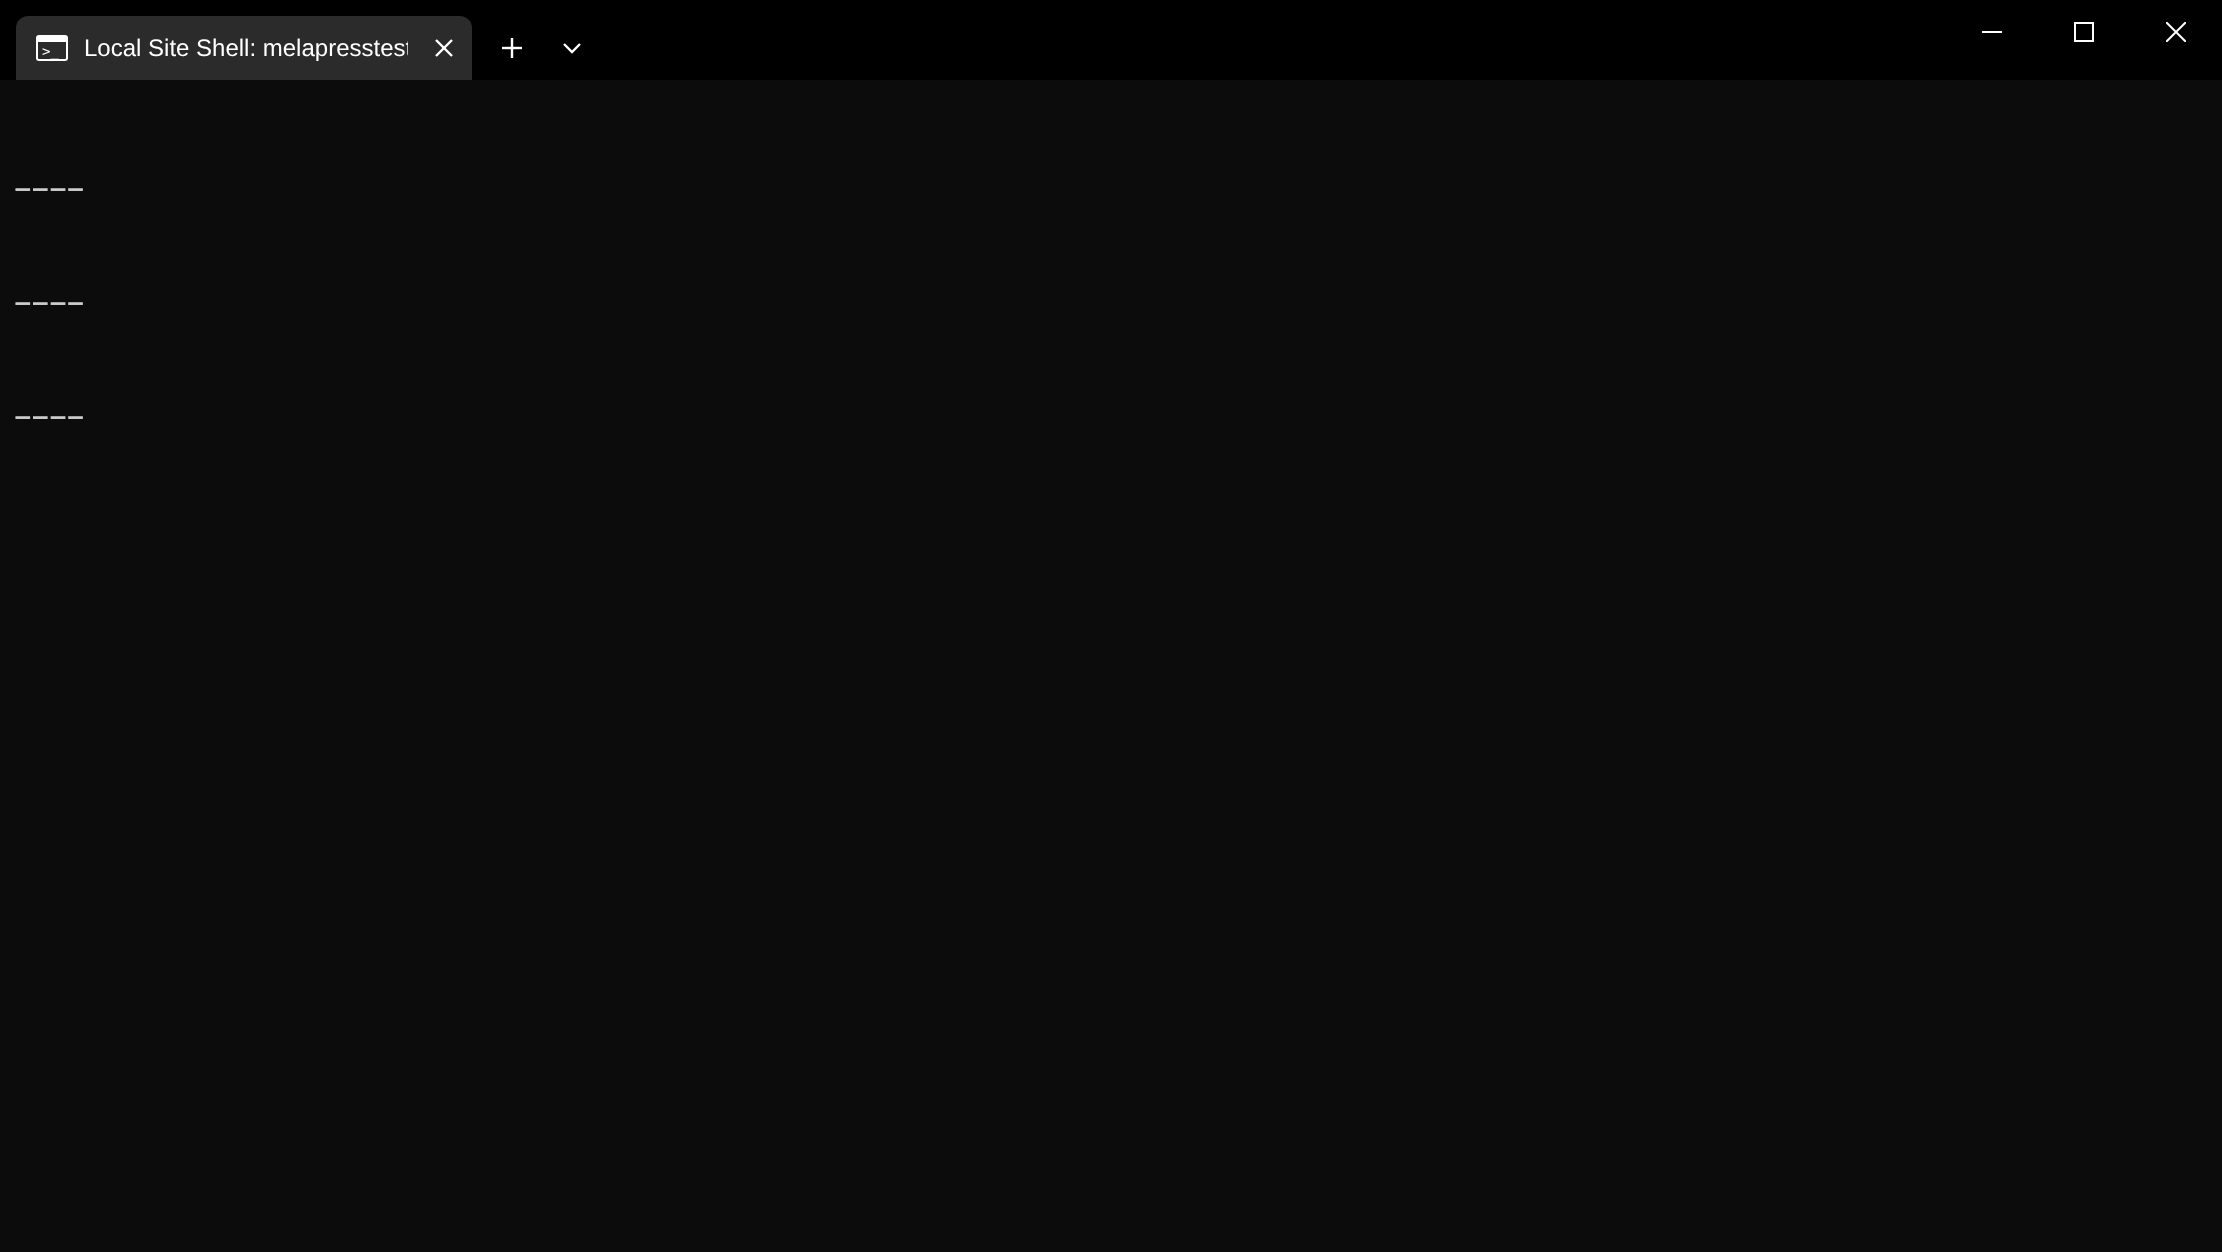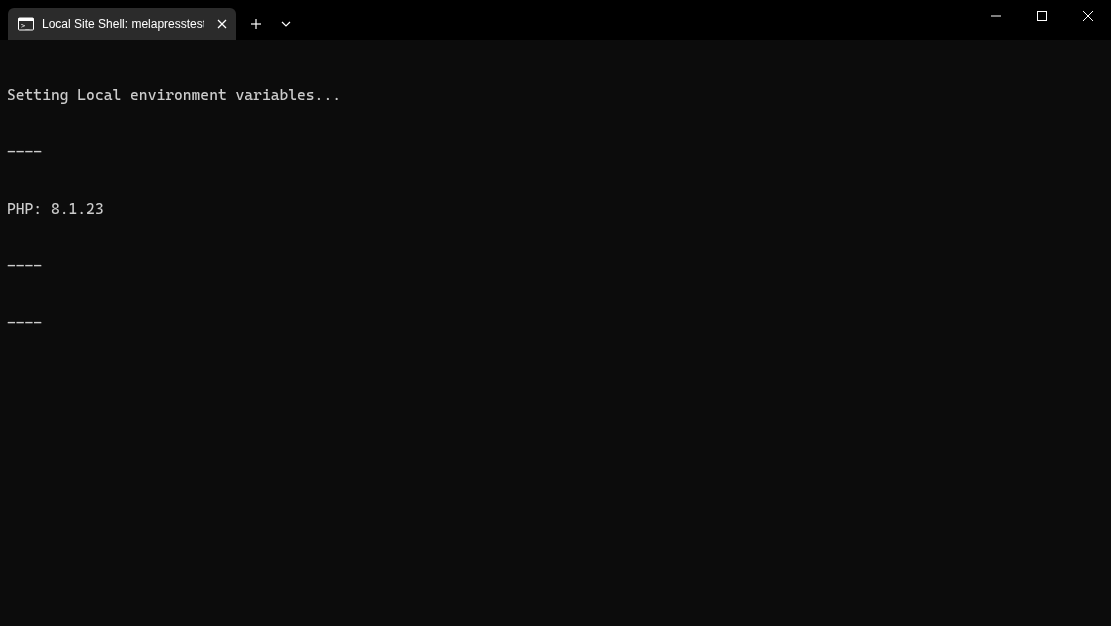--- a/index.html
+++ b/index.html
@@ -149,22 +149,20 @@
     <div class="win-btn close-win">
       <svg width="10" height="10" viewBox="0 0 10 10">
         <line x1="0" y1="0" x2="10" y2="10" stroke="#ffffff" stroke-width="1"></line>
         <line x1="10" y1="0" x2="0" y2="10" stroke="#ffffff" stroke-width="1"></line>
       </svg>
     </div>
   </div>
 </div>
 
 <div class="terminal">
-  <span class="line">Setting Local environment variables...</span>
   <span class="line">----</span>
-  <span class="line">PHP: 8.1.23</span>
   <span class="line">----</span>
   <span class="line">----</span>
   
   
   <span class="line"></span>
   
 </div>
 
 </body></html>

